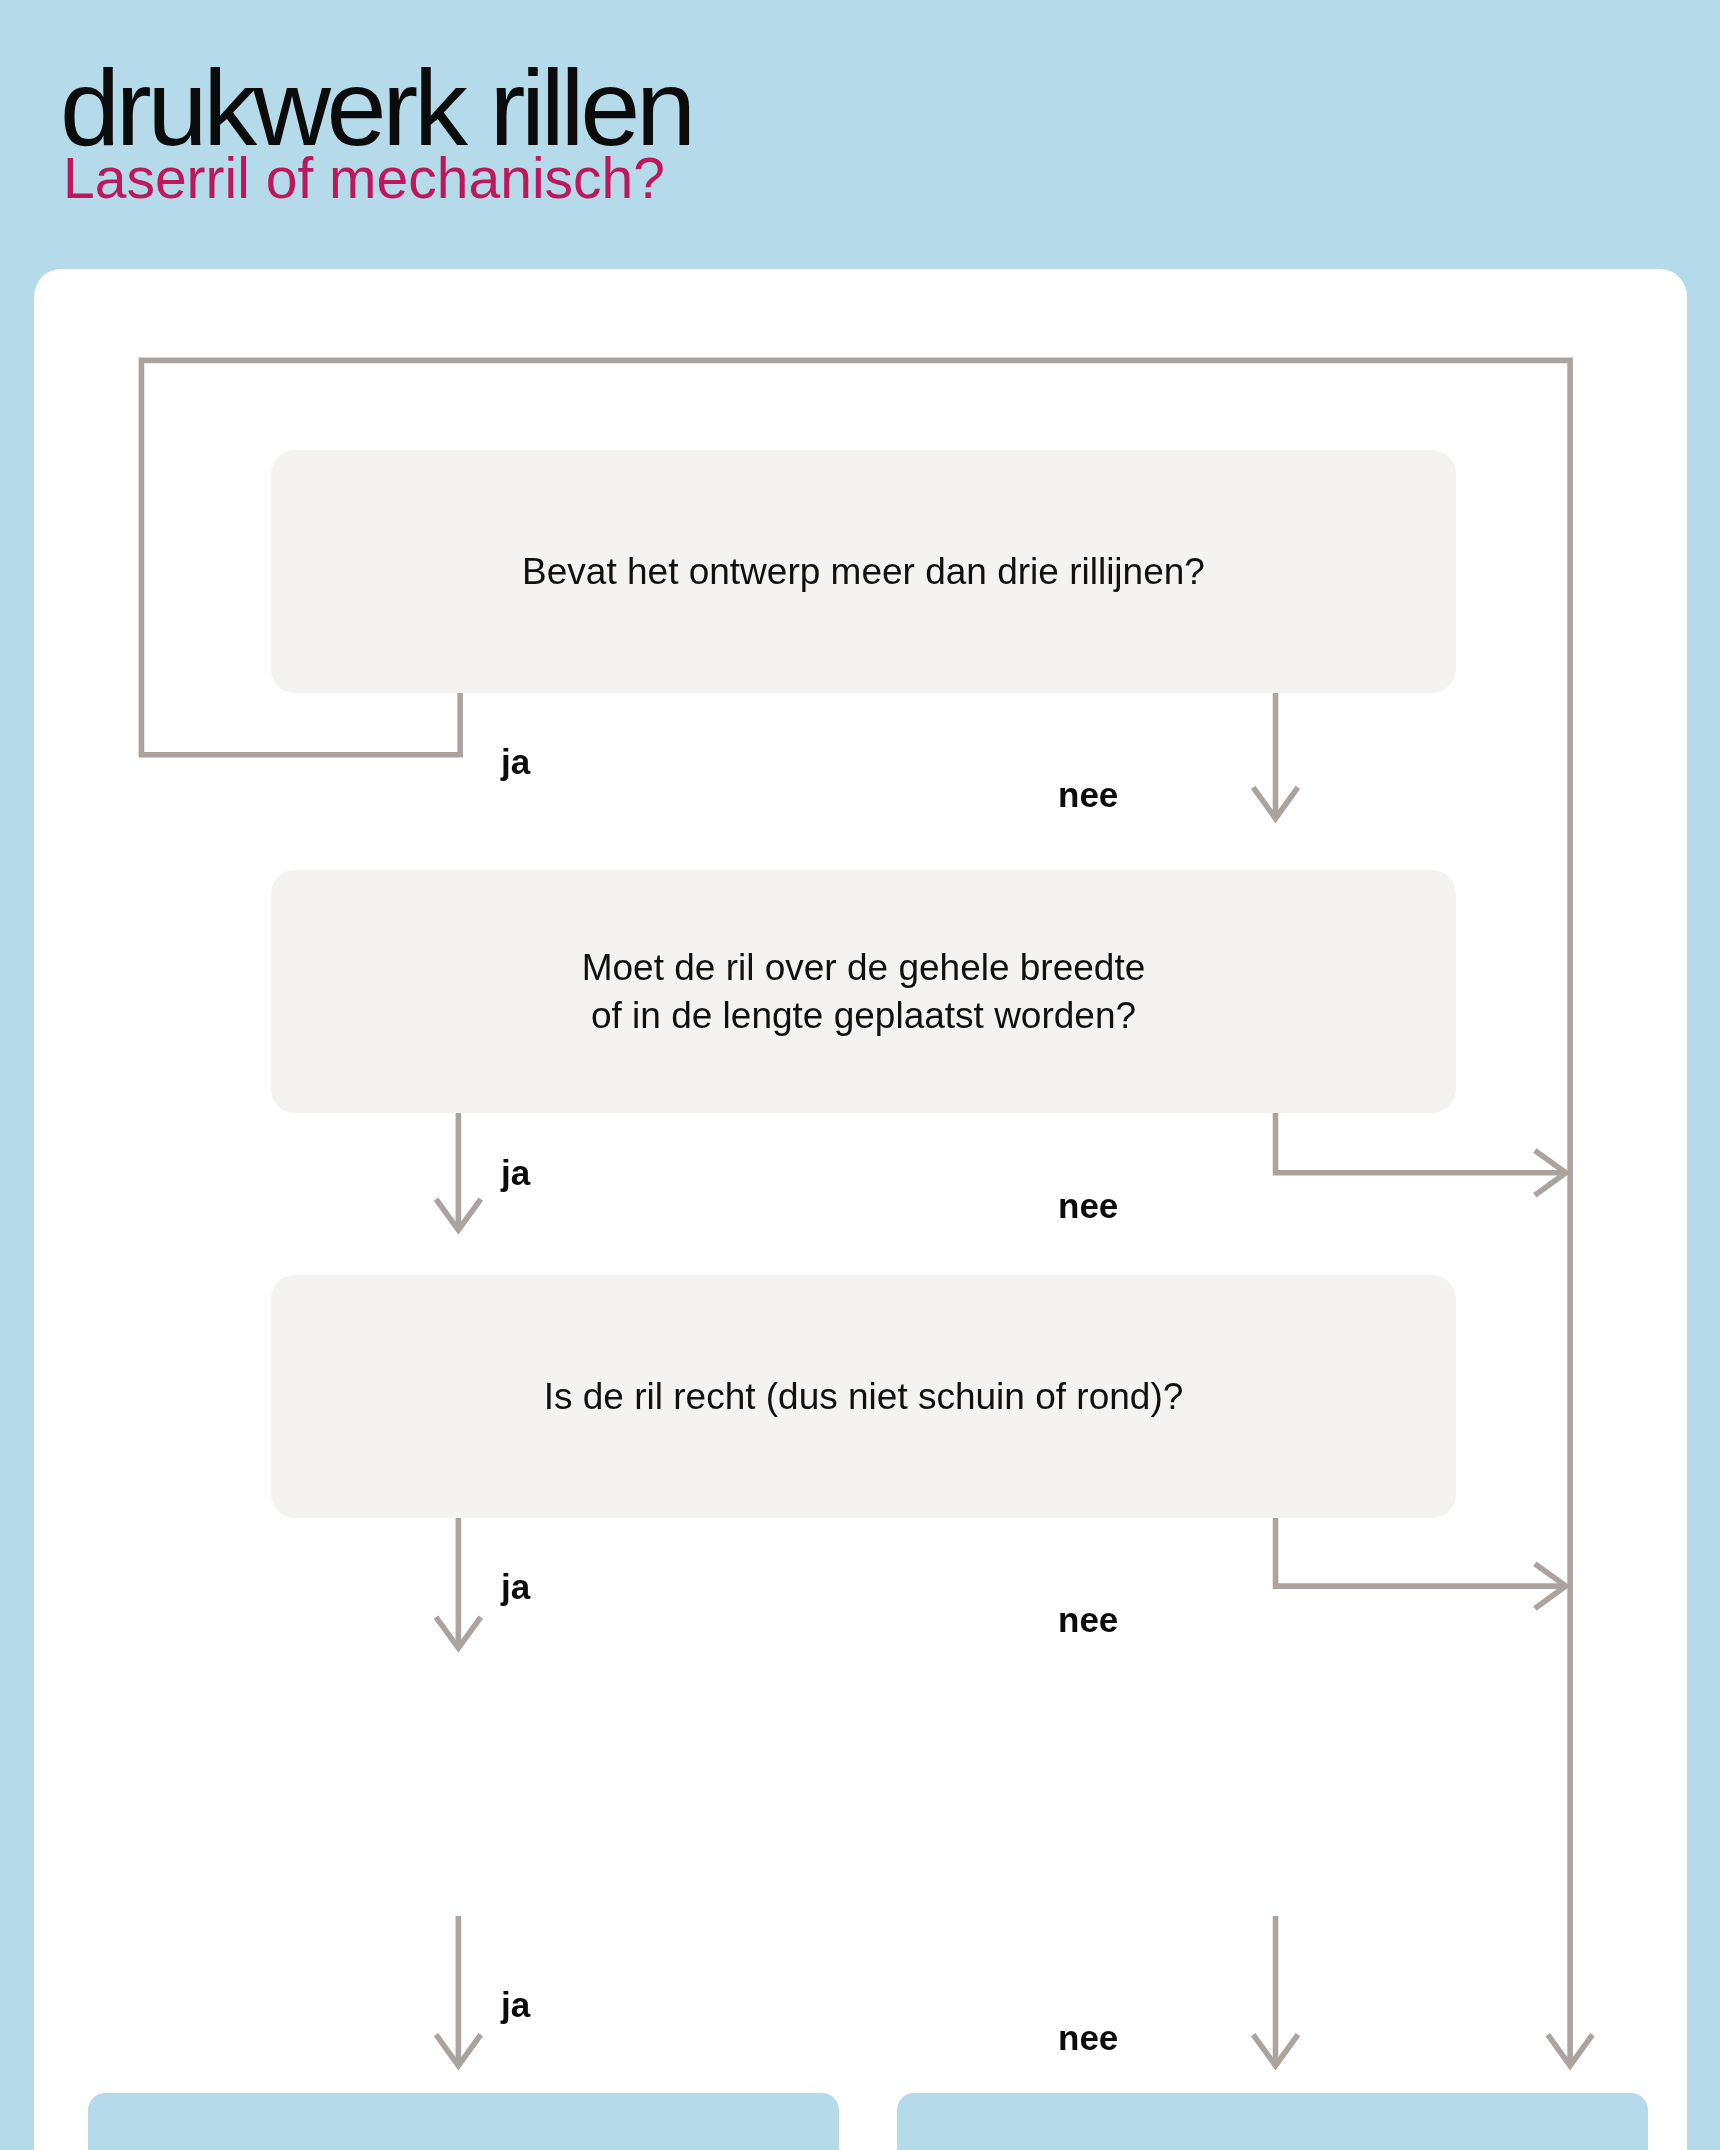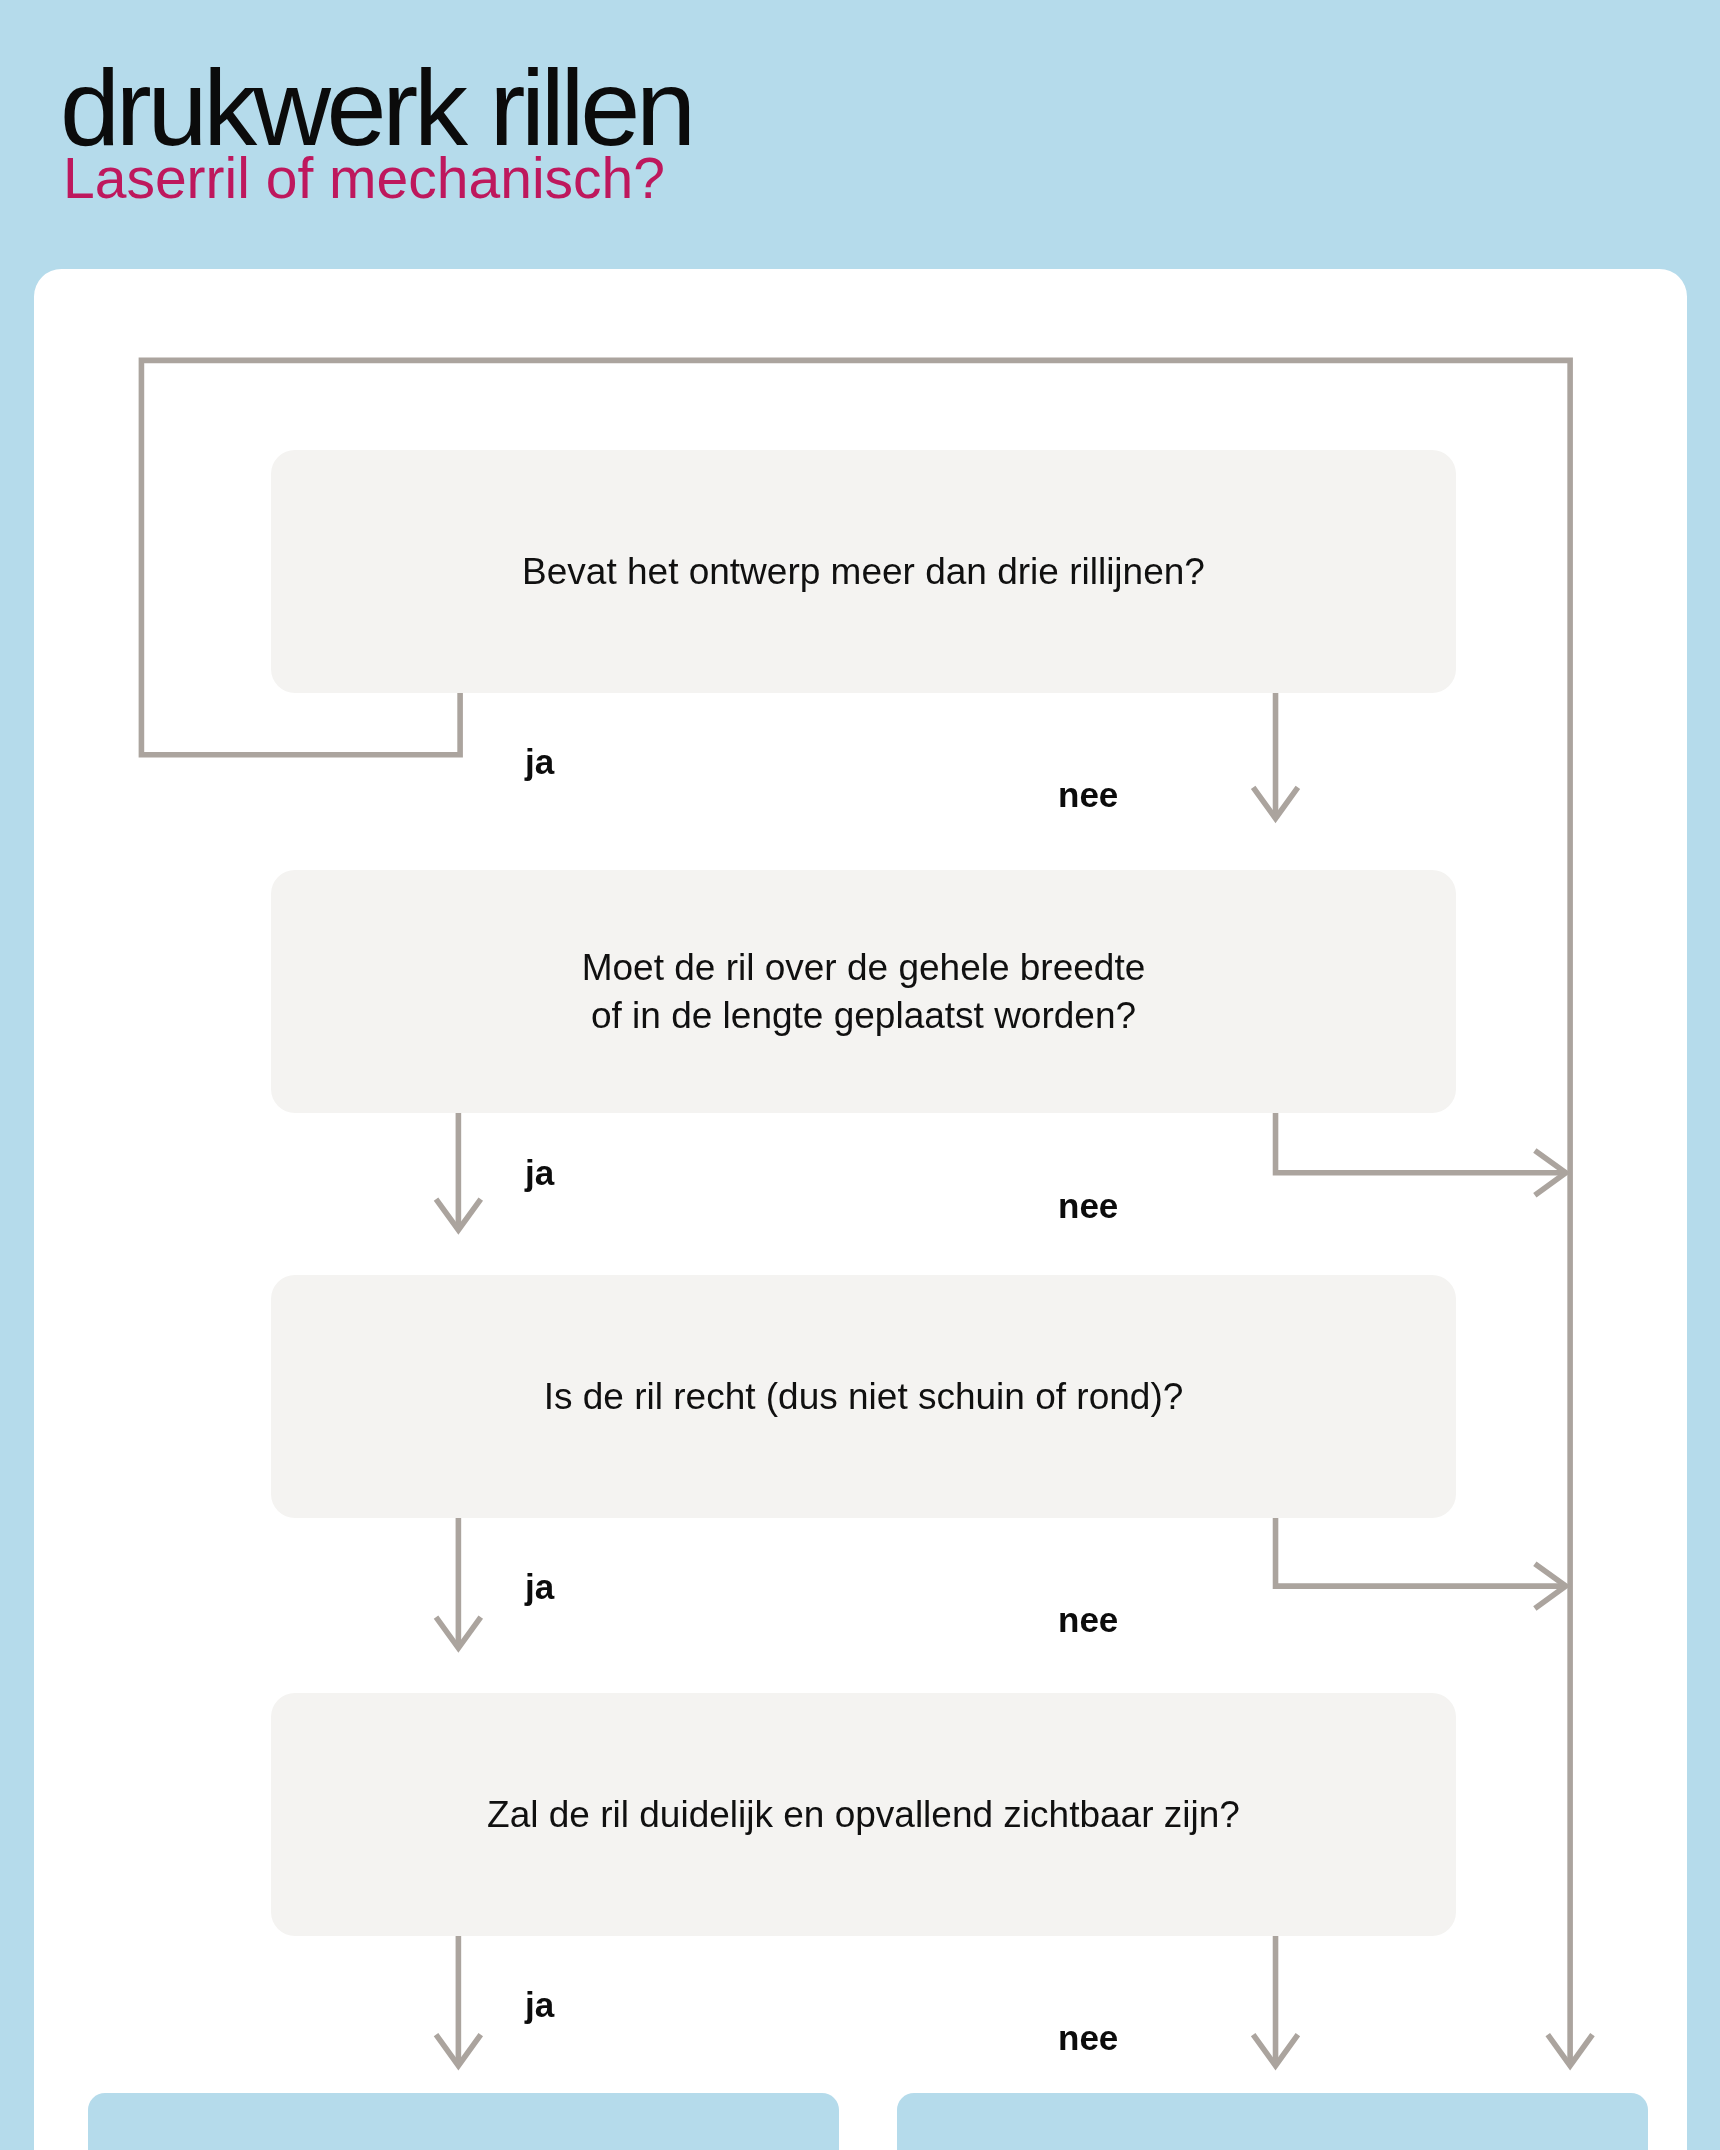--- a/index.html
+++ b/index.html
@@ -45,21 +45,21 @@
     font-size:37px;line-height:1.28;color:#101010;
     white-space:pre-line;padding:0 52px;
   }
   .q1{top:430px;} .q2{top:850px;} .q3{top:1255px;} .q4{top:1673px;}
 
   
   .branch-label{
     position:absolute;font-size:35px;font-weight:bold;color:#0c0c0c;
     height:47px;line-height:47px;
   }
-  .lbl-ja{left:501px;width:181px;text-align:left;margin-left:24px;}
+  .lbl-ja{left:501px;width:181px;text-align:left;}
   .lbl-nee{left:1058px;width:181px;text-align:left;margin-top:33px;}
   .row1{top:738px;} .row2{top:1149px;} .row3{top:1563px;} .row4{top:1981px;}
 
   
   .outcome{
     position:absolute;top:2093px;width:751px;height:201px;
     background:#b5dbeb;border-radius:17px;
     display:flex;align-items:center;justify-content:center;
     font-size:41px;font-weight:bold;color:#0c0c0c;text-align:center;
   }
@@ -122,23 +122,20 @@
   <div class="qbox q1">
     <div class="q-text">Bevat het ontwerp meer dan drie rillijnen?</div>
   </div>
   <div class="qbox q2">
     <div class="q-text">Moet de ril over de gehele breedte
 of in de lengte geplaatst worden?</div>
   </div>
   <div class="qbox q3">
     <div class="q-text">Is de ril recht (dus niet schuin of rond)?</div>
   </div>
-  <div class="qbox q4">
-    <div class="q-text">Zal de ril duidelijk en opvallend zichtbaar zijn?</div>
-  </div>
 
   <div class="branch-label lbl-ja row1">ja</div>
   <div class="branch-label lbl-nee row1">nee</div>
 
   <div class="branch-label lbl-ja row2">ja</div>
   <div class="branch-label lbl-nee row2">nee</div>
 
   <div class="branch-label lbl-ja row3">ja</div>
   <div class="branch-label lbl-nee row3">nee</div>
 

